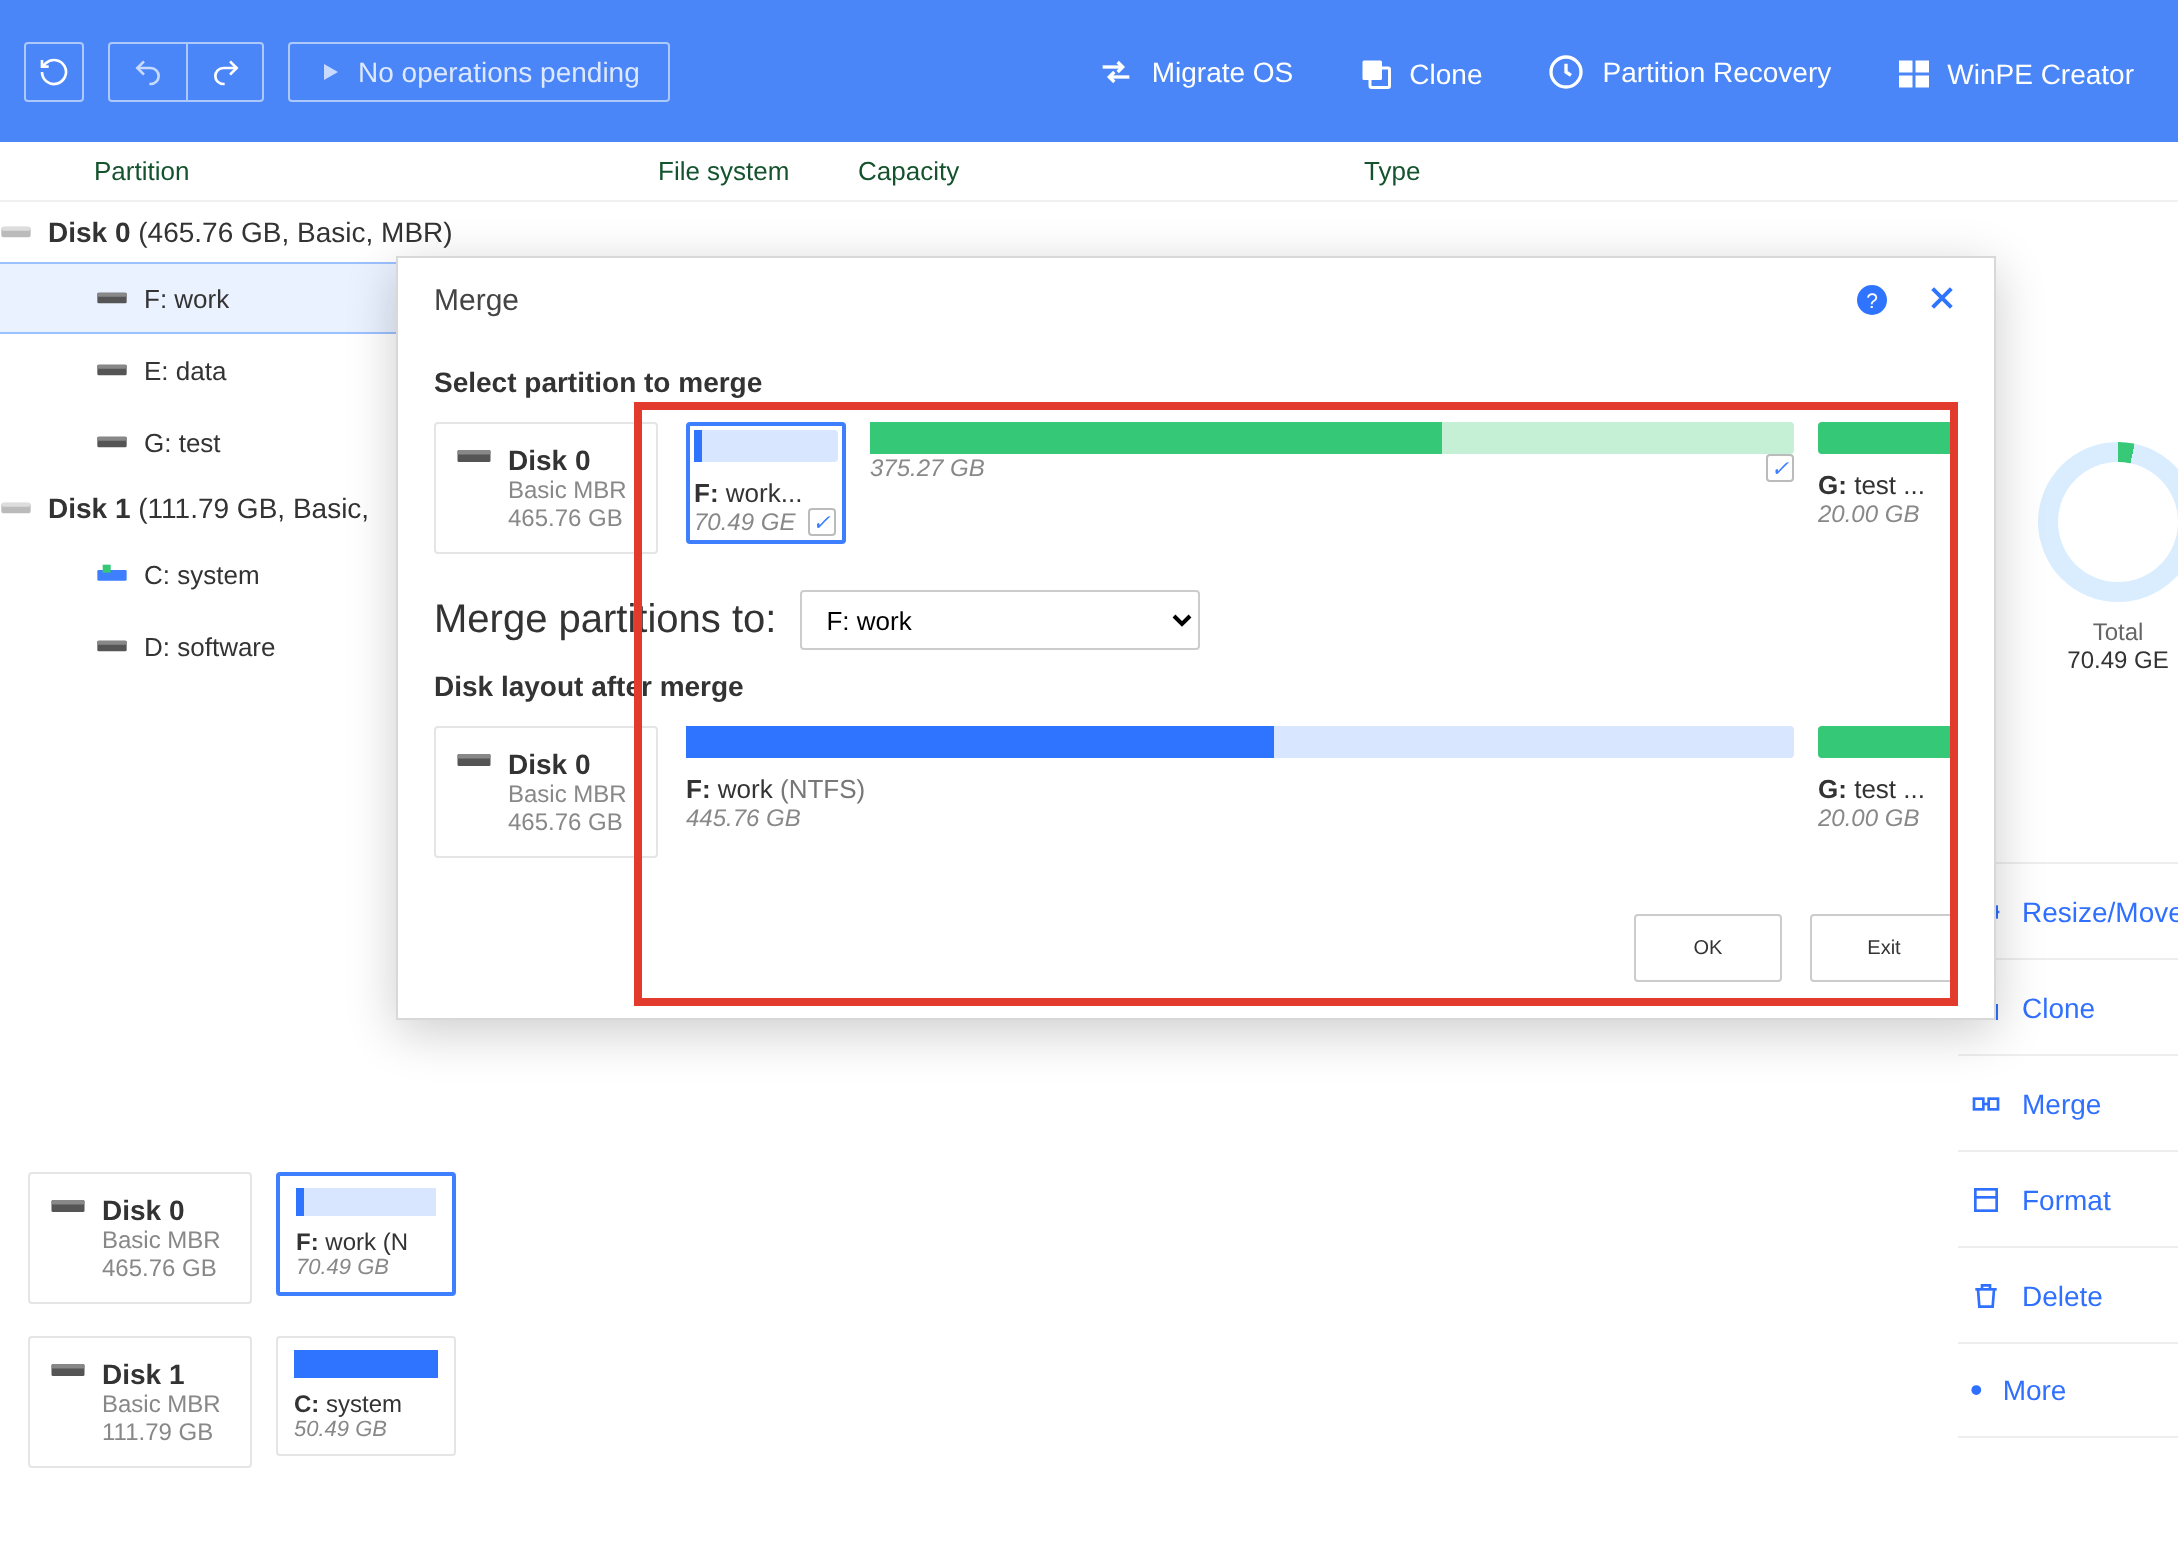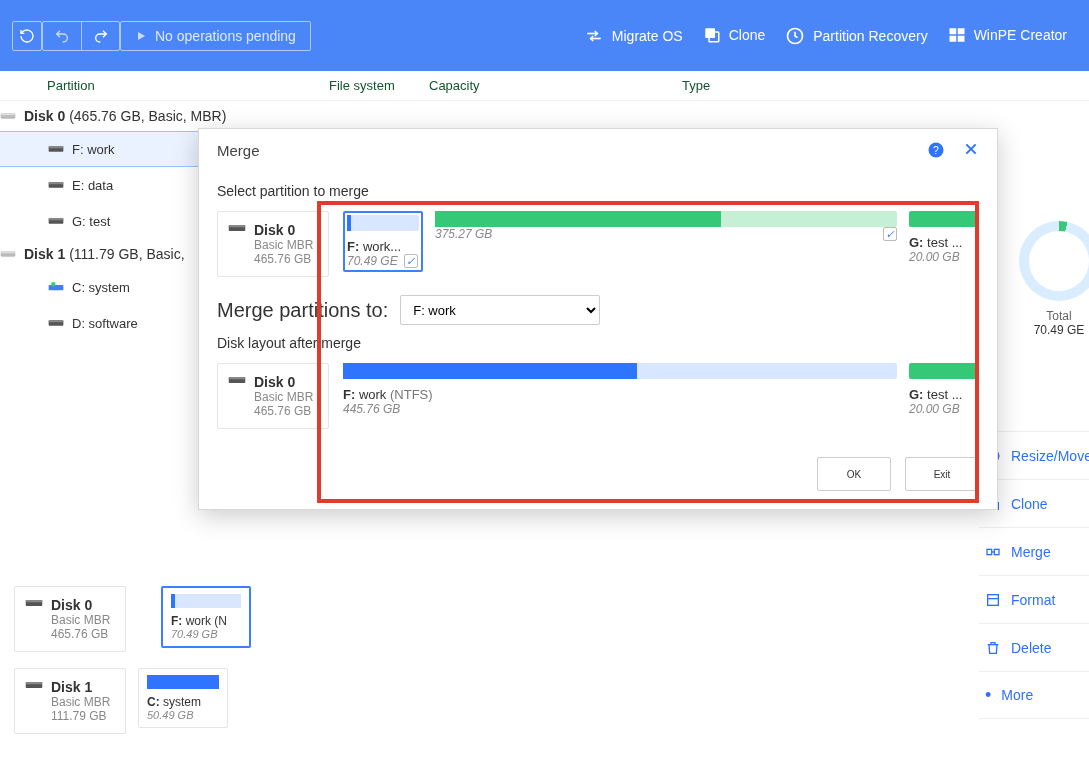--- a/index.html
+++ b/index.html
@@ -3,21 +3,21 @@
 <meta charset="utf-8">
 <style>
   * { box-sizing: border-box; font-family: -apple-system, "Segoe UI", Arial, sans-serif; }
   body { margin: 0; width: 1089px; height: 781px; background: #fff; overflow: hidden; font-size: 13px; color: #333; position: relative; }
 
   
   .toolbar {
     background: #4a86f7; height: 71px; display: flex; align-items: center;
     padding: 0 12px; color: #fff; justify-content: space-between;
   }
-  .toolbar-left, .toolbar-right { display: flex; align-items: flex-start; gap: 0; }
+  .toolbar-left, .toolbar-right { display: flex; align-items: flex-end; gap: 12px; }
   .tb-btn {
     display: flex; align-items: center; justify-content: center;
     border: 1px solid rgba(255,255,255,0.55); border-radius: 2px;
     height: 30px; min-width: 30px; color: #fff;
   }
   .tb-group { display: flex; border: 1px solid rgba(255,255,255,0.55); border-radius: 2px; height: 30px; }
   .tb-group .slot { width: 38px; display:flex; align-items:center; justify-content:center; }
   .tb-group .slot + .slot { border-left: 1px solid rgba(255,255,255,0.55); }
   .tb-wide { padding: 0 14px; gap: 8px; font-size: 14px; color: #dee8ff; }
   .toolbar-right .ritem { display:flex; align-items:center; gap:8px; padding:0 10px; font-size:14px; }
@@ -44,21 +44,21 @@
   .disk-label .bold { font-weight: 700; }
   .disk-ico { width: 16px; height: 10px; }
 
   
   .bottom-cards { position: absolute; left: 14px; top: 485px; display:flex; flex-direction:column; gap:16px;}
   .card-row { display:flex; align-items:flex-start; gap:12px; }
   .disk-card { display:flex; align-items:flex-start; gap:8px; width:112px; border:1px solid #e5e5e5; border-radius:2px; padding:10px; }
   .disk-card .meta .name { font-weight:700; font-size:14px; }
   .disk-card .meta .sub { color:#888; font-size:12px; }
   .part-card { border:1px solid #e5e5e5; border-radius:2px; padding:6px 8px; width:90px; }
-  .part-card.selected { border:2px solid #3d7fff;margin-left:23px; }
+  .part-card.selected { border:2px solid #3d7fff; }
   .part-card .bar { height:14px; background:#d8e7ff; position:relative; margin-bottom:6px;}
   .part-card .bar .fill-b { position:absolute; left:0; top:0; bottom:0; width:6%; background:#2f74ff; }
   .part-card .bar.full-b .fill-b { width:100%; }
   .part-card .line1 { font-size:12px; white-space:nowrap; overflow:hidden; }
   .part-card .line1 .b { font-weight:700; }
   .part-card .line2 { font-size:11px; color:#888; font-style:italic; }
 
   
   .pie-wrap { position:absolute; right:-10px; top:120px; text-align:center; }
   .pie { width: 80px; height: 80px; border-radius: 50%;
@@ -72,21 +72,21 @@
   .action-item { display:flex; align-items:center; gap:10px; height:48px; border-top:1px solid #eee; padding-left:6px; color:#3070ff; font-size:14px;}
   .action-item:last-child { border-bottom:1px solid #eee; }
   .action-item svg { flex:none; }
 
   
   .dialog-backdrop { position:absolute; left:198px; top:128px; width:800px; background:#fff;
     border:1px solid #d8d8d8; box-shadow:0 6px 24px rgba(0,0,0,0.2); }
   .dlg-title { display:flex; align-items:center; justify-content:space-between; padding:12px 18px 8px; font-size:15px; color:#444;}
   .dlg-title .t-actions { display:flex; gap:18px; }
   .dlg-body { padding: 6px 18px 14px; position:relative; }
-  .section-label { font-weight:400; font-size:14px; color:#333; margin: 10px 0 12px; }
+  .section-label { font-weight:700; font-size:14px; color:#333; margin: 10px 0 12px; }
   .disk-block { display:flex; gap:14px; align-items:flex-start; }
   .disk-summary { border:1px solid #e5e5e5; border-radius:2px; padding:10px; width:112px; display:flex; gap:8px; align-items:flex-start;}
   .disk-summary .meta .name { font-weight:700; font-size:14px; }
   .disk-summary .meta .sub { color:#888; font-size:12px; }
 
   .parts-row { display:flex; gap:12px; flex:1; }
   .part-box { border-radius:2px; display:flex; flex-direction:column; }
   .part-box .pbar { height:16px; border-radius:2px; position:relative; }
   .part-box .ptxt1 { margin-top:8px; font-size:13px; }
   .part-box .ptxt1 .b { font-weight:700; }

